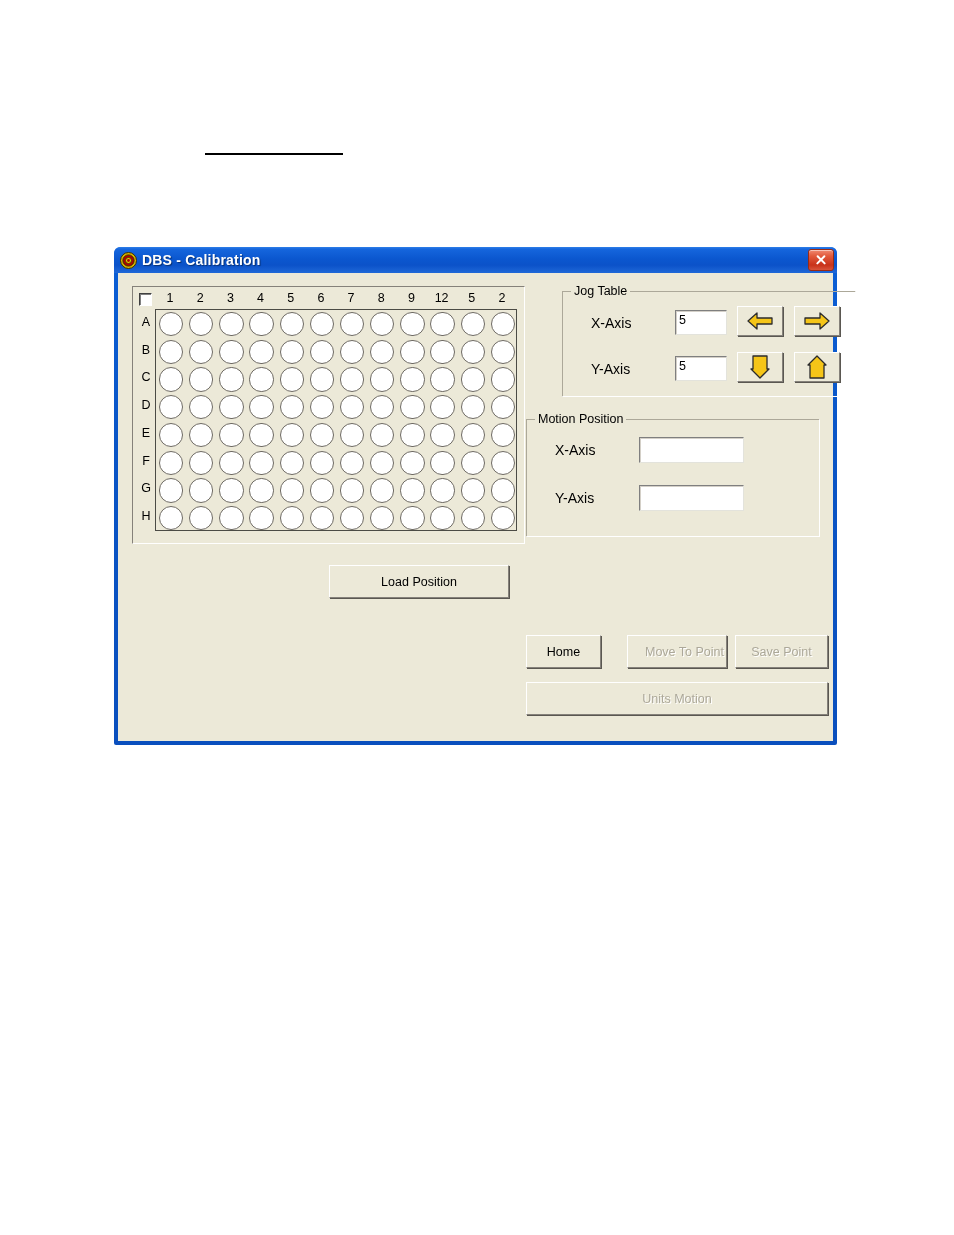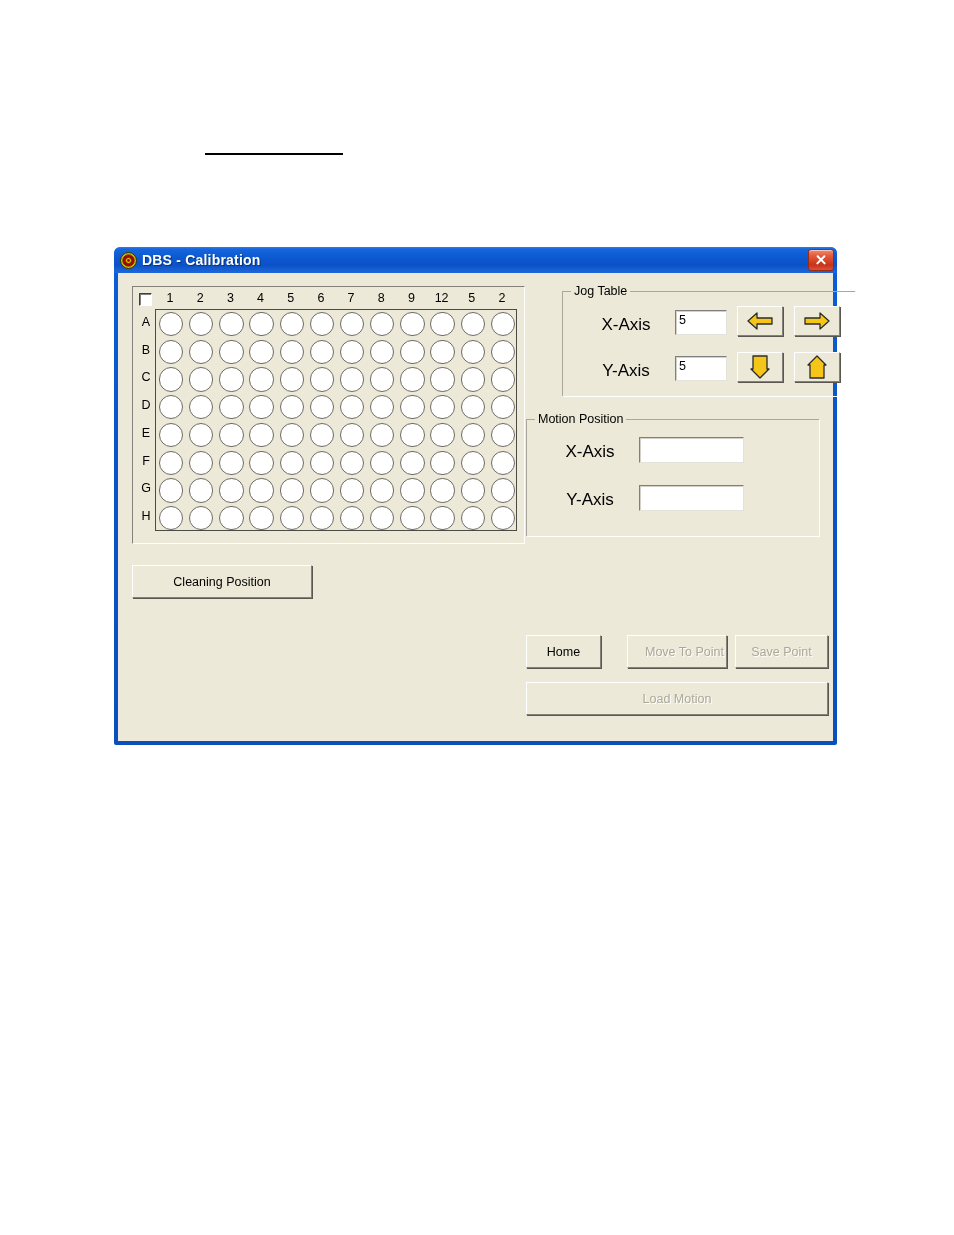--- a/index.html
+++ b/index.html
@@ -119,24 +119,24 @@
     left: 8px;
     background: #ece9d8;
     padding: 0 3px;
     font-size: 12.5px;
     color: #000000;
     white-space: nowrap;
   }
 
   .field-label {
     position: absolute;
-    font-size: 17px;
-    color: #000000;
-    white-space: nowrap;
-    text-align: center;
+    font-size: 14px;
+    color: #000000;
+    white-space: nowrap;
+    text-align: left;
   }
 
   .textbox {
     position: absolute;
     background: #ffffff;
     border: 1px solid;
     border-color: #7f7f7f #e3e3dc #e3e3dc #7f7f7f;
     box-shadow: inset 1px 1px 0 #d4d0c8, inset -1px -1px 0 #ffffff;
     box-sizing: border-box;
     font-size: 12.5px;
@@ -407,24 +407,24 @@
             <div class="well" style="left: 183.958px; top: 196px; width: 24.25px; height: 24.25px;"></div>
             <div class="well" style="left: 214.125px; top: 196px; width: 24.25px; height: 24.25px;"></div>
             <div class="well" style="left: 244.292px; top: 196px; width: 24.25px; height: 24.25px;"></div>
             <div class="well" style="left: 274.458px; top: 196px; width: 24.25px; height: 24.25px;"></div>
             <div class="well" style="left: 304.625px; top: 196px; width: 24.25px; height: 24.25px;"></div>
             <div class="well" style="left: 334.792px; top: 196px; width: 24.25px; height: 24.25px;"></div>
           </div>
       </div>
     </div>
 
-    <div class="btn" id="btn-cleaning" style="left:14px; top:292px; width:180px; height:33px;">
-      <span>Cleaning Position</span>
-    </div>
-
+
+    <div class="btn" id="btn-load" style="left:211px; top:292px; width:180px; height:33px;">
+      <span>Load Position</span>
+    </div>
 
 
 
     <div class="groupbox" style="left:408px; top:18px; width:294px; height:106px;margin-left:36px;">
       <span class="gb-inner"></span>
       <span class="gb-label">Jog Table</span>
 
       <span class="field-label" style="left:28px; top:23px; width:70px;">X-Axis</span>
       <div class="textbox" style="left:112px; top:18px; width:52px; height:25px;">5</div>
 
@@ -474,17 +474,17 @@
 
     <div class="btn disabled" style="left:509px; top:362px; width:100px; height:33px;padding-left:15px;">
       <span>Move To Point</span>
     </div>
 
     <div class="btn disabled" style="left:617px; top:362px; width:93px; height:33px;">
       <span>Save Point</span>
     </div>
 
     <div class="btn disabled" style="left:408px; top:409px; width:302px; height:33px;">
-      <span>Load Motion</span>
+      <span>Units Motion</span>
     </div>
 
   </div>
 </div>
 
 </body></html>

